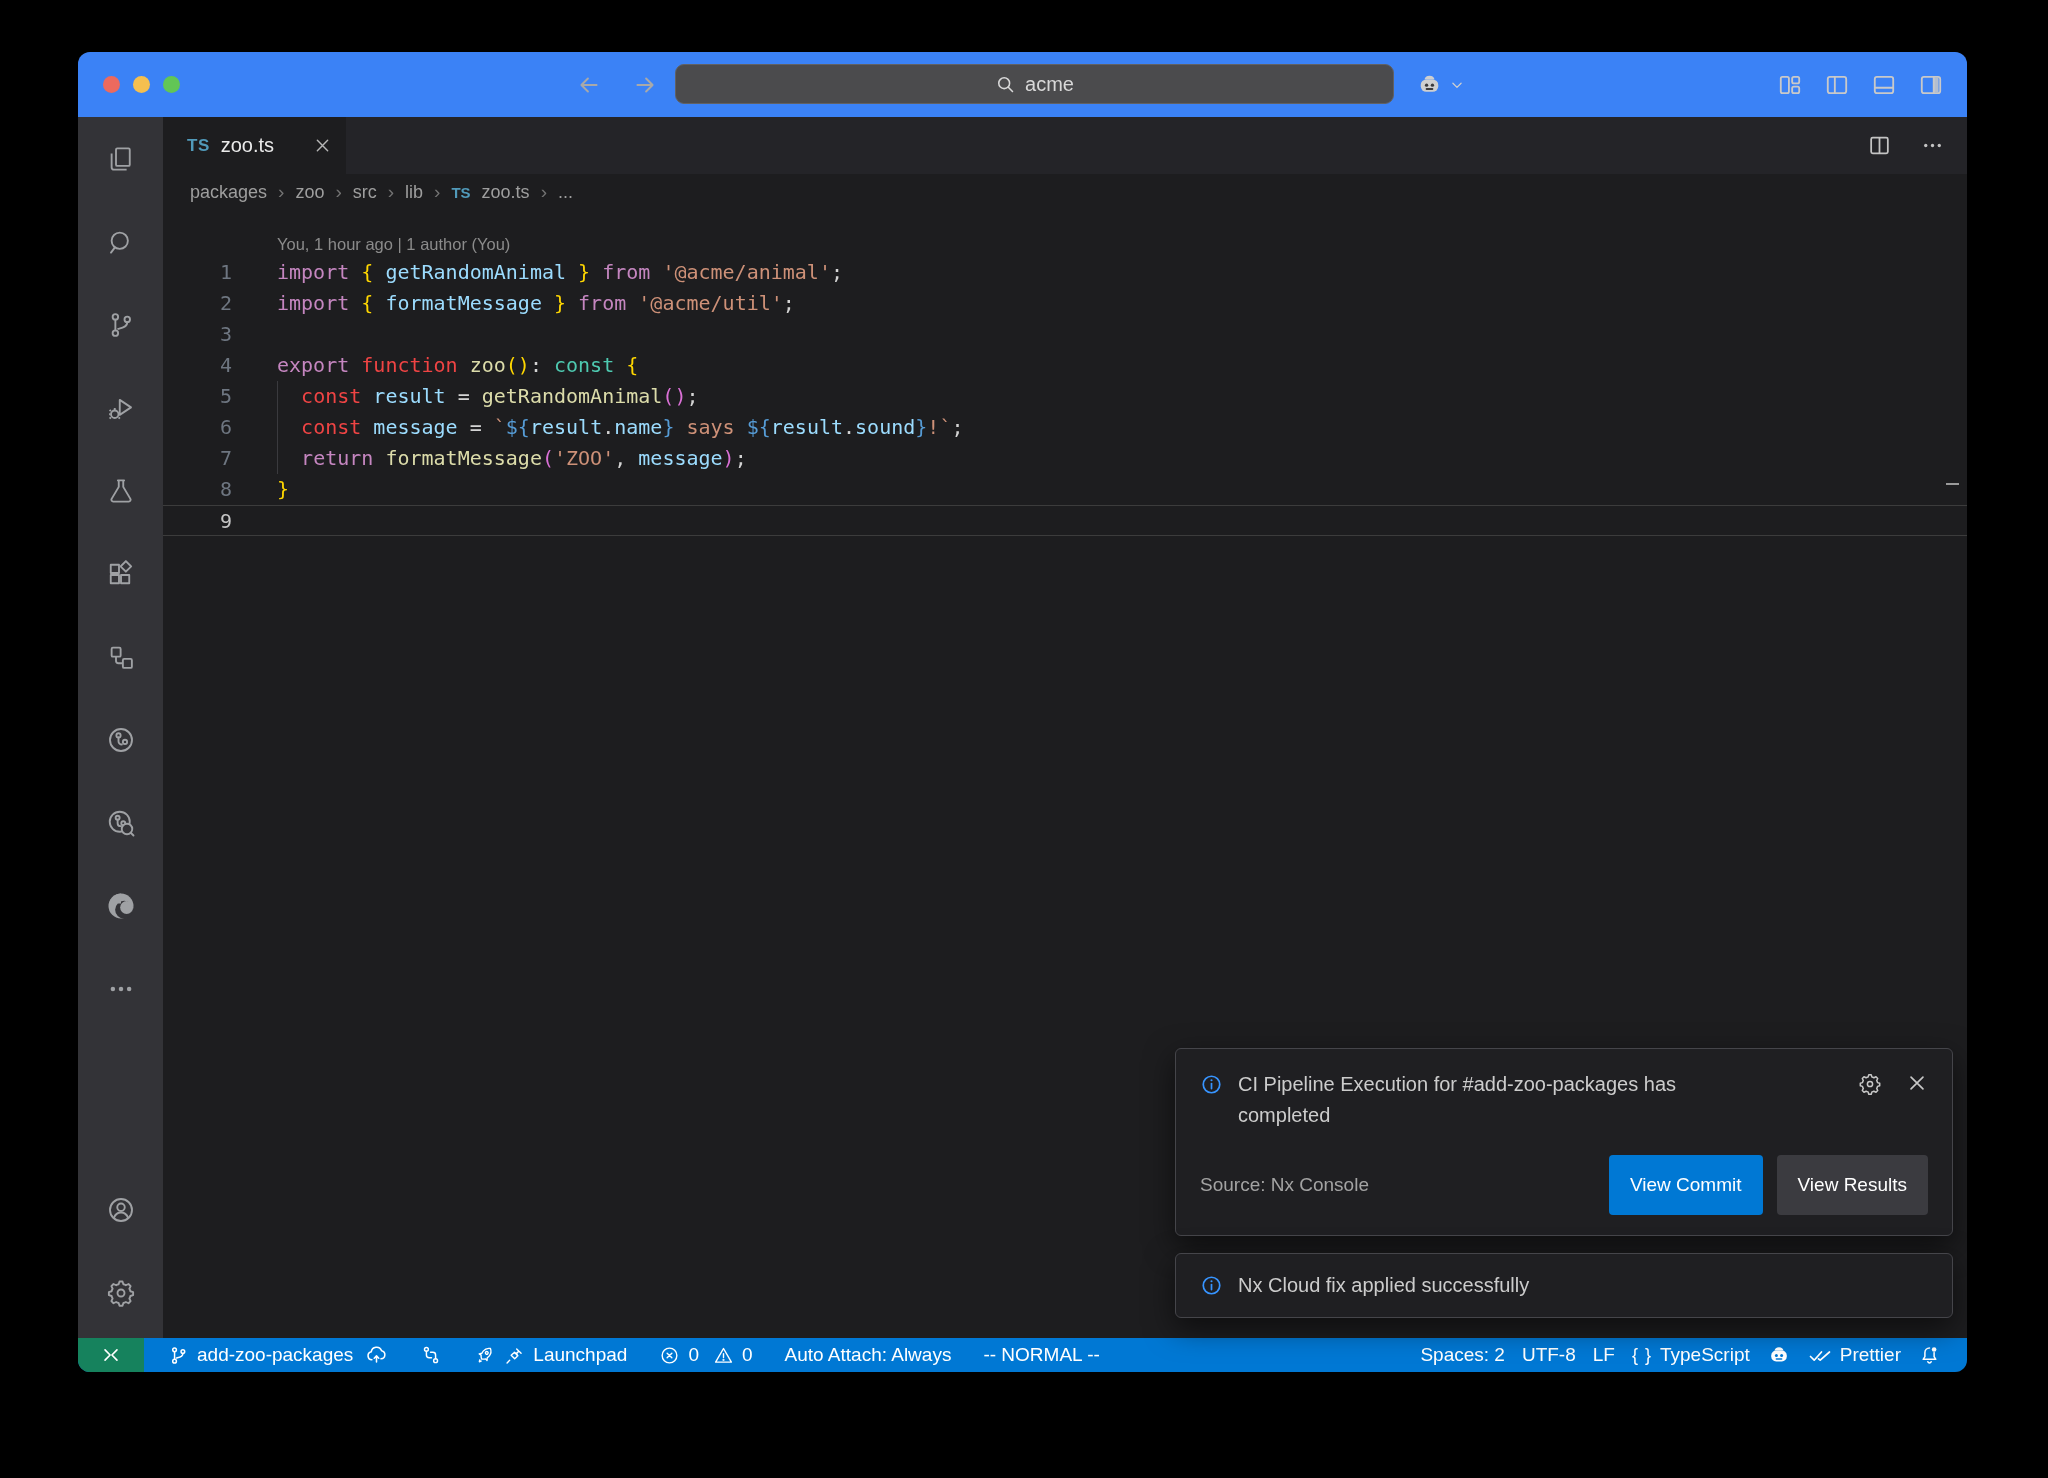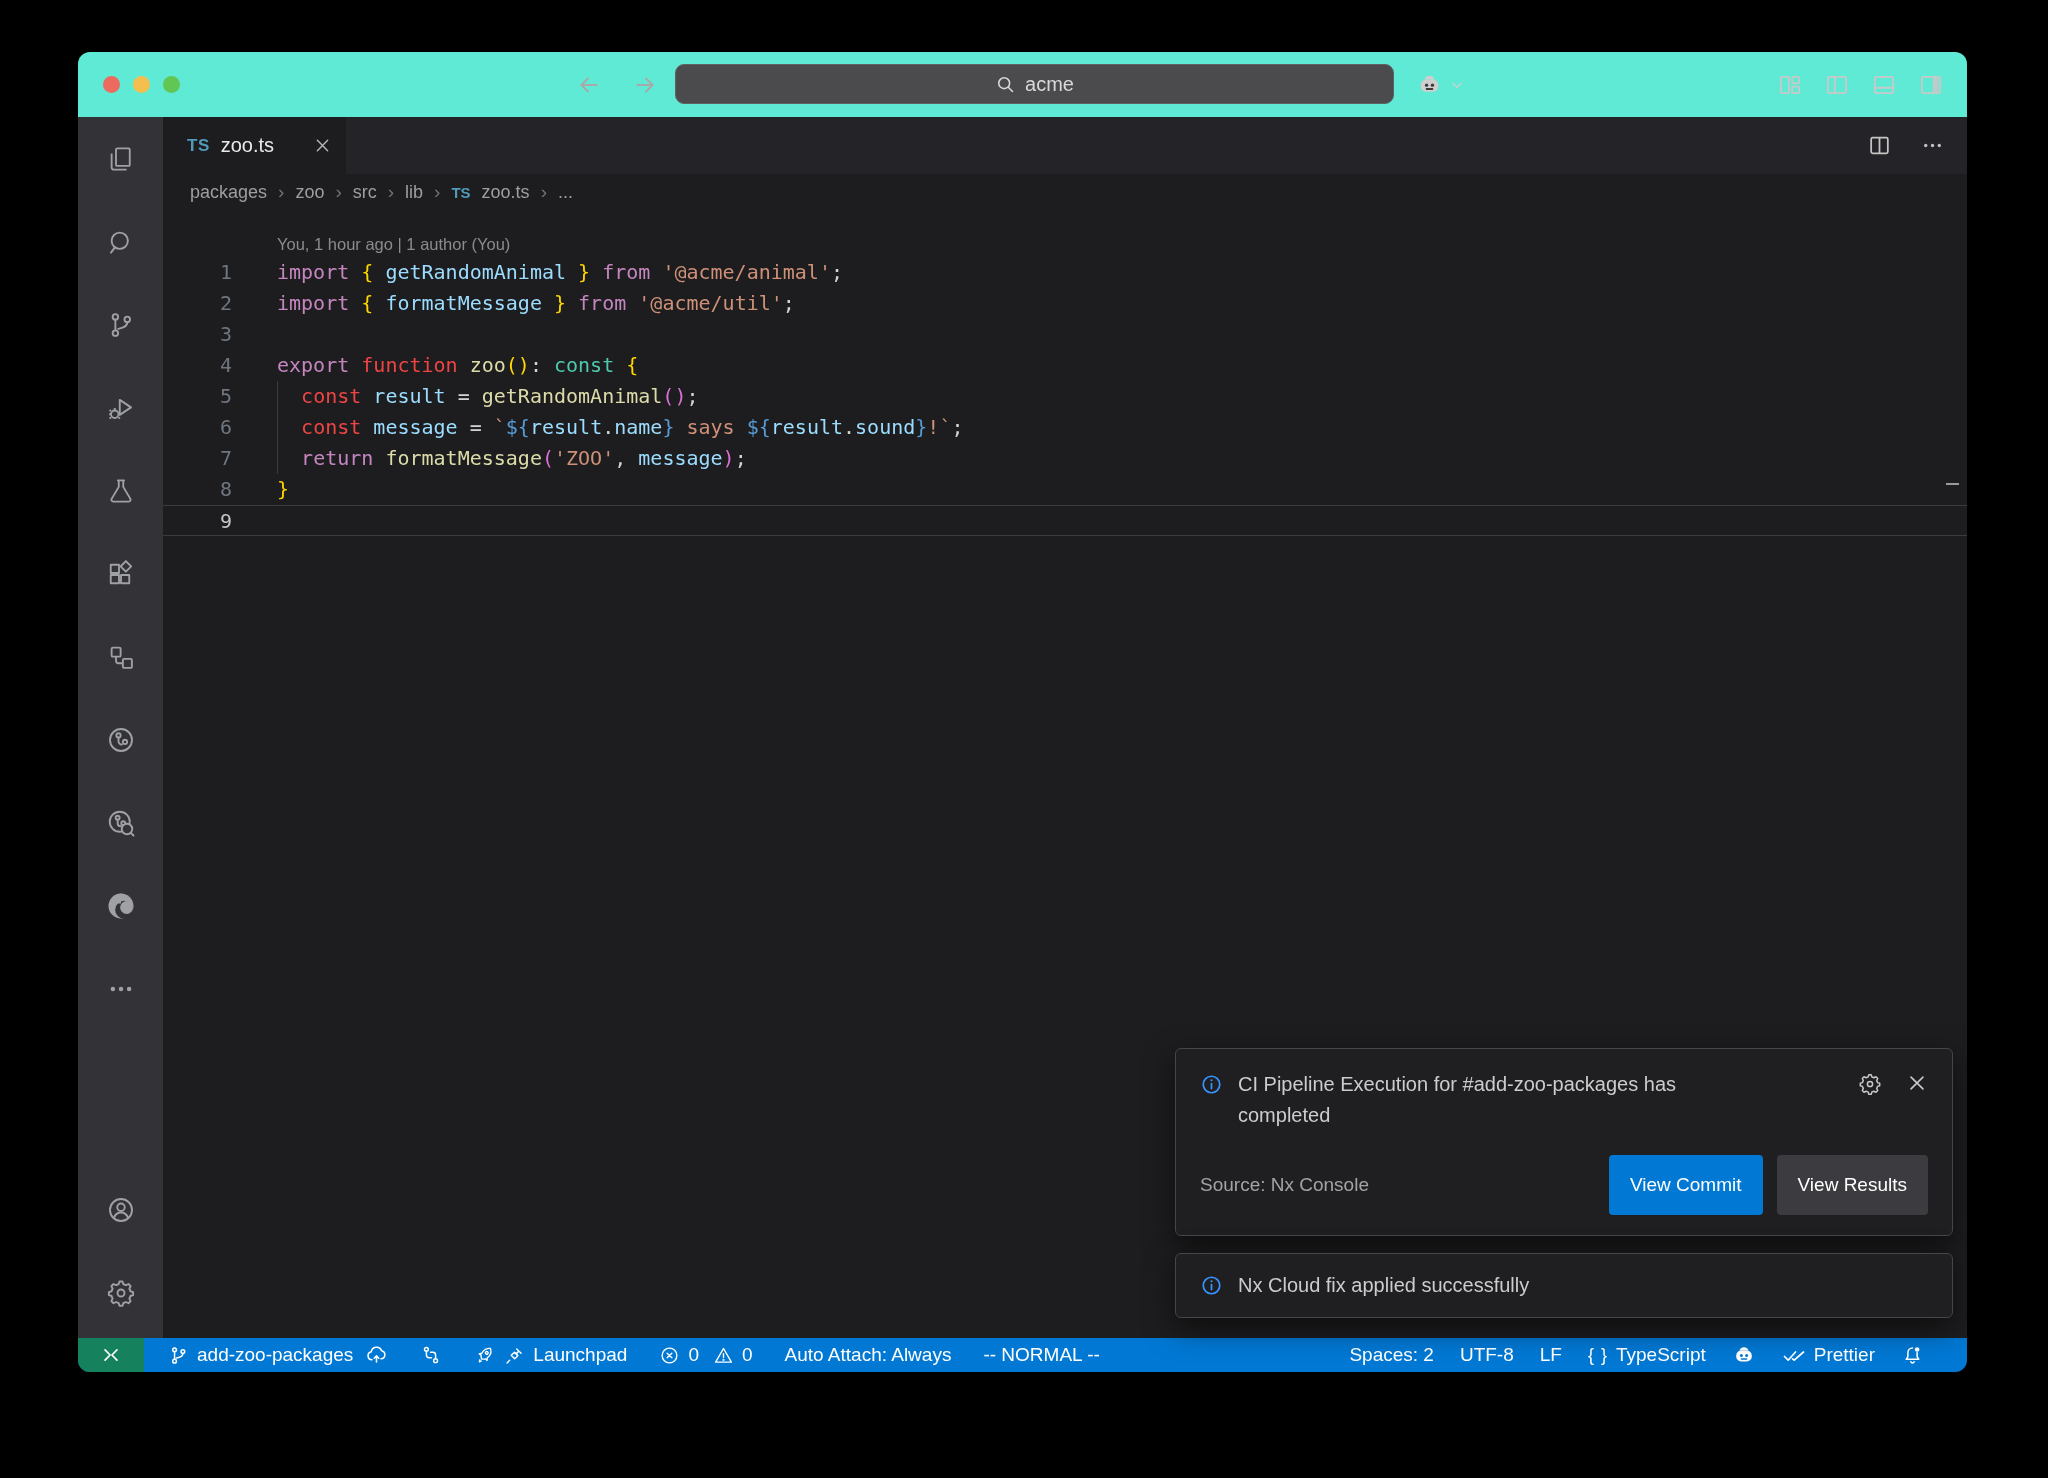--- a/index.html
+++ b/index.html
@@ -1,21 +1,21 @@
 <!DOCTYPE html>
 <html><head>
 <meta charset="utf-8">
 <style>
   html,body{margin:0;padding:0;background:#000;}
   body{width:2048px;height:1478px;position:relative;font-family:"Liberation Sans",sans-serif;overflow:hidden;}
   svg{display:block;}
   .window{position:absolute;left:78px;top:52px;width:1889px;height:1320px;background:#1d1d1f;border-radius:12px;overflow:hidden;box-shadow:0 30px 90px rgba(0,0,0,.6);}
 
   
-  .titlebar{position:absolute;top:0;left:0;right:0;height:65px;background:#5eead4;}
+  .titlebar{position:absolute;top:0;left:0;right:0;height:65px;background:#3b82f6;}
   .traffic{position:absolute;left:25px;top:24px;display:flex;gap:13px;}
   .dot{width:17px;height:17px;border-radius:50%;}
   .nav-arrows{position:absolute;left:498px;top:0;height:65px;display:flex;align-items:center;gap:30px;color:#a9a9a9;}
   .searchbox{position:absolute;left:597px;top:12px;width:719px;height:40px;background:#4b4b4d;border:1px solid #616163;border-radius:9px;display:flex;align-items:center;justify-content:center;gap:9px;color:#d8d8d8;font-size:20px;box-sizing:border-box;}
   .copilot-tb{position:absolute;left:1338px;top:0;height:65px;display:flex;align-items:center;gap:7px;color:#cfcfcf;}
   .tb-icons{position:absolute;right:23px;top:0;height:65px;display:flex;align-items:center;gap:21px;color:#c9c9c9;}
 
   
   .main{position:absolute;top:65px;left:0;right:0;bottom:34px;display:flex;}
   .activitybar{width:85px;background:#333337;display:flex;flex-direction:column;align-items:center;color:#9fa1a4;flex-shrink:0;}
@@ -58,21 +58,21 @@
   .btn{height:60px;padding:0 21px;font-size:19px;border-radius:4px;display:flex;align-items:center;border:none;font-family:"Liberation Sans",sans-serif;}
   .btn.primary{background:#0078d4;color:#fff;margin-right:14px;}
   .btn.secondary{background:#3b3b40;color:#fff;}
   .toast-row{display:flex;gap:15px;align-items:center;}
 
   
   .statusbar{position:absolute;left:0;right:0;bottom:0;height:34px;background:#0078d4;color:#fff;display:flex;align-items:center;font-size:19px;}
   .sb-remote{width:66px;height:34px;background:#16825d;display:flex;align-items:center;justify-content:center;flex-shrink:0;}
   .sb-left{display:flex;align-items:center;gap:32px;margin-left:24px;}
   .sb-item{display:flex;align-items:center;gap:8px;white-space:nowrap;}
-  .sb-right{margin-left:auto;display:flex;align-items:center;gap:26px;padding-right:43px;}
+  .sb-right{margin-left:auto;display:flex;align-items:center;gap:17px;padding-right:26px;}
   .sb-braces{font-size:18px;letter-spacing:1px;}
 </style>
 </head>
 <body>
 
 <div class="window">
 
   <div class="titlebar">
     <div class="traffic">
       <div class="dot" style="background:#EC6A5E"></div>

